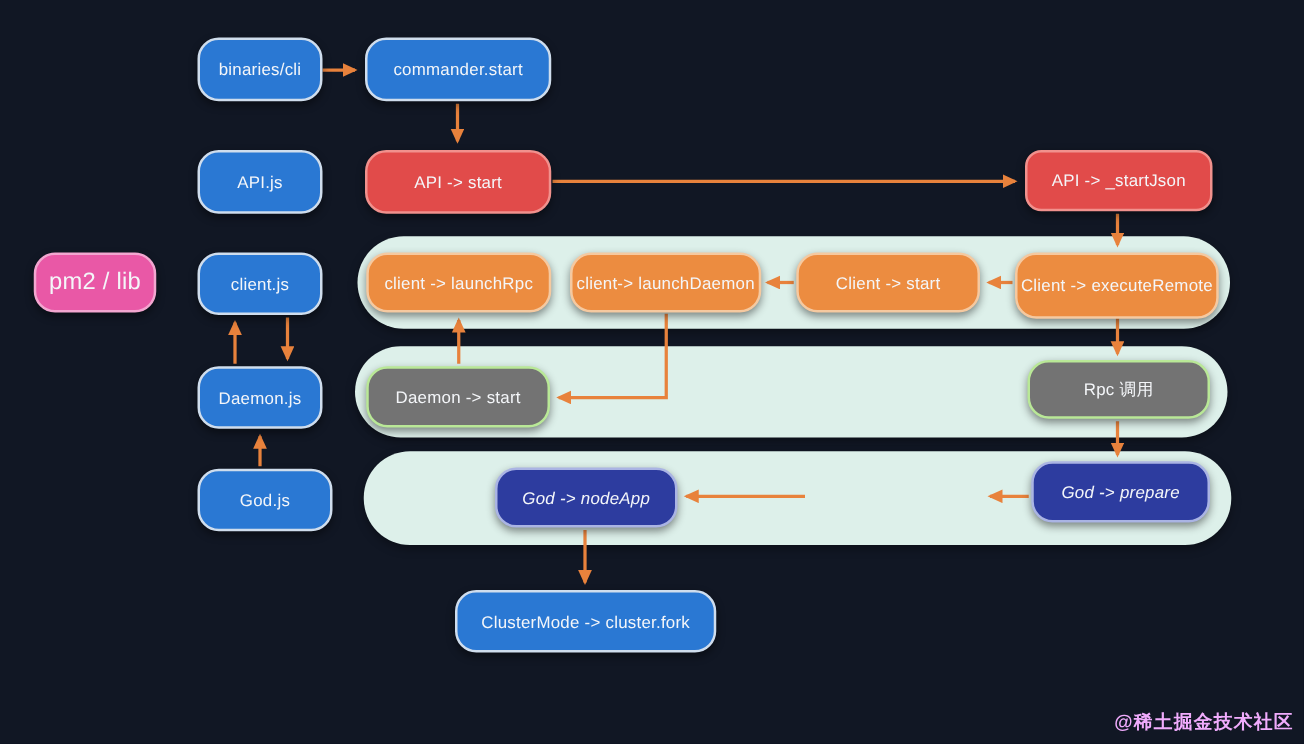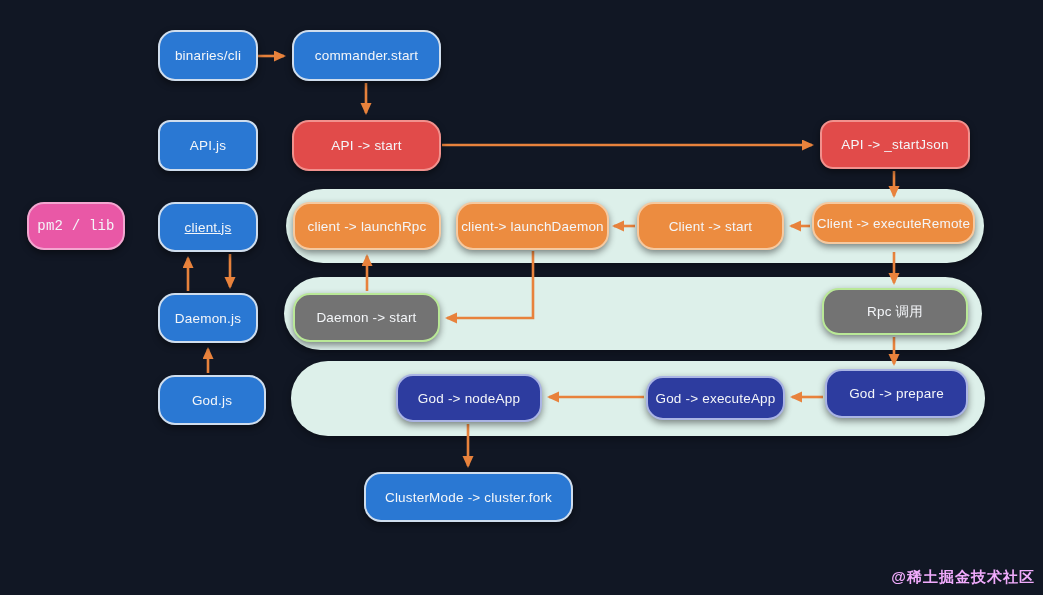--- a/index.html
+++ b/index.html
@@ -37,23 +37,23 @@
     letter-spacing: 0.2px;
     text-align: center;
     box-shadow: 0 3px 7px rgba(0,0,0,0.45);
     cursor: pointer;
     white-space: nowrap;
   }
   .n-blue   { background: #2a78d3; border: 2px solid #cfdded; }
   .n-red    { background: #e14b4a; border: 2px solid #f1918d; }
   .n-orange { background: #ec8c40; border: 2px solid #f5c9a0; }
   .n-green  { background: #737373; border: 2px solid #b9e897; }
-  .n-indigo { background: #2d3c9f; border: 2px solid #aab4e4; }
+  .n-indigo { background: #2d3c9f; border: 2px solid #aab4e4; font-style: italic; }
   .n-pink   { background: #e959a6; }
-  .n-pink   { background: #e958a6; border: 2px solid #f3a6d0; font-size: 14px; font-family: Liberation Mono, monospace; }
+  .n-pink   { background: #e958a6; border: 2px solid #f3a6d0; font-size: 19px; }
   .watermark {
     position: absolute;
     right: 8px;
     bottom: 8px;
     z-index: 4;
     color: #f0abfc;
     font-size: 15px;
     letter-spacing: 1px;
     font-weight: bold;
   }
@@ -92,46 +92,45 @@
       <path d="M208,373 L208,349" marker-end="url(#ah)"></path>
     </g>
   </svg>
 
   <div class="node n-pink" style="left:27px; top:202px; width:98px; height:48px;">pm2 / lib</div>
 
   <div class="node n-blue" style="left:292px; top:30px; width:149px; height:51px;">commander.start</div>
 
   <div class="node n-blue" style="left:158px; top:30px; width:100px; height:51px;">binaries/cli</div>
 
-  <div class="node n-blue" style="left:158px; top:120px; width:100px; height:51px;border-radius:12px;">API.js</div>
+  <div class="node n-blue" style="left:158px; top:120px; width:100px; height:51px;">API.js</div>
 
   <div class="node n-red" style="left:292px; top:120px; width:149px; height:51px;">API -&gt; start</div>
 
   <div class="node n-red" style="left:820px; top:120px; width:150px; height:49px;border-radius:13px;">API -&gt; _startJson</div>
 
-  <div class="node n-blue" style="left:158px; top:202px; width:100px; height:50px;text-decoration:underline;">client.js</div>
+  <div class="node n-blue" style="left:158px; top:202px; width:100px; height:50px;">client.js</div>
 
   <div class="node n-blue" style="left:158px; top:293px; width:100px; height:50px;">Daemon.js</div>
 
   <div class="node n-blue" style="left:158px; top:375px; width:108px; height:50px;">God.js</div>
 
   <div class="node n-orange" style="left:293px; top:202px; width:148px; height:48px;">client -&gt; launchRpc</div>
 
   <div class="node n-orange" style="left:456px; top:202px; width:153px; height:48px;">client-&gt; launchDaemon</div>
 
   <div class="node n-orange" style="left:637px; top:202px; width:147px; height:48px;">Client -&gt; start</div>
 
-  <div class="node n-orange" style="left:812px; top:202px; width:163px; height:42px;">Client -&gt; executeRemote</div>
+  <div class="node n-orange" style="left:812px; top:202px; width:163px; height:53px;">Client -&gt; executeRemote</div>
 
   <div class="node n-green" style="left:293px; top:293px; width:147px; height:49px;">Daemon -&gt; start</div>
 
   <div class="node n-green" style="left:822px; top:288px; width:146px; height:47px;">Rpc 调用</div>
 
   <div class="node n-indigo" style="left:396px; top:374px; width:146px; height:48px;">God -&gt; nodeApp</div>
 
-  <div class="node n-indigo" style="left:646px; top:376px; width:139px; height:44px;">God -&gt; executeApp</div>
 
   <div class="node n-indigo" style="left:825px; top:369px; width:143px; height:49px;">God -&gt; prepare</div>
 
   <div class="node n-blue" style="left:364px; top:472px; width:209px; height:50px;">ClusterMode -&gt; cluster.fork</div>
 
   <div class="watermark">@稀土掘金技术社区</div>
 </div>
 
 </body></html>

